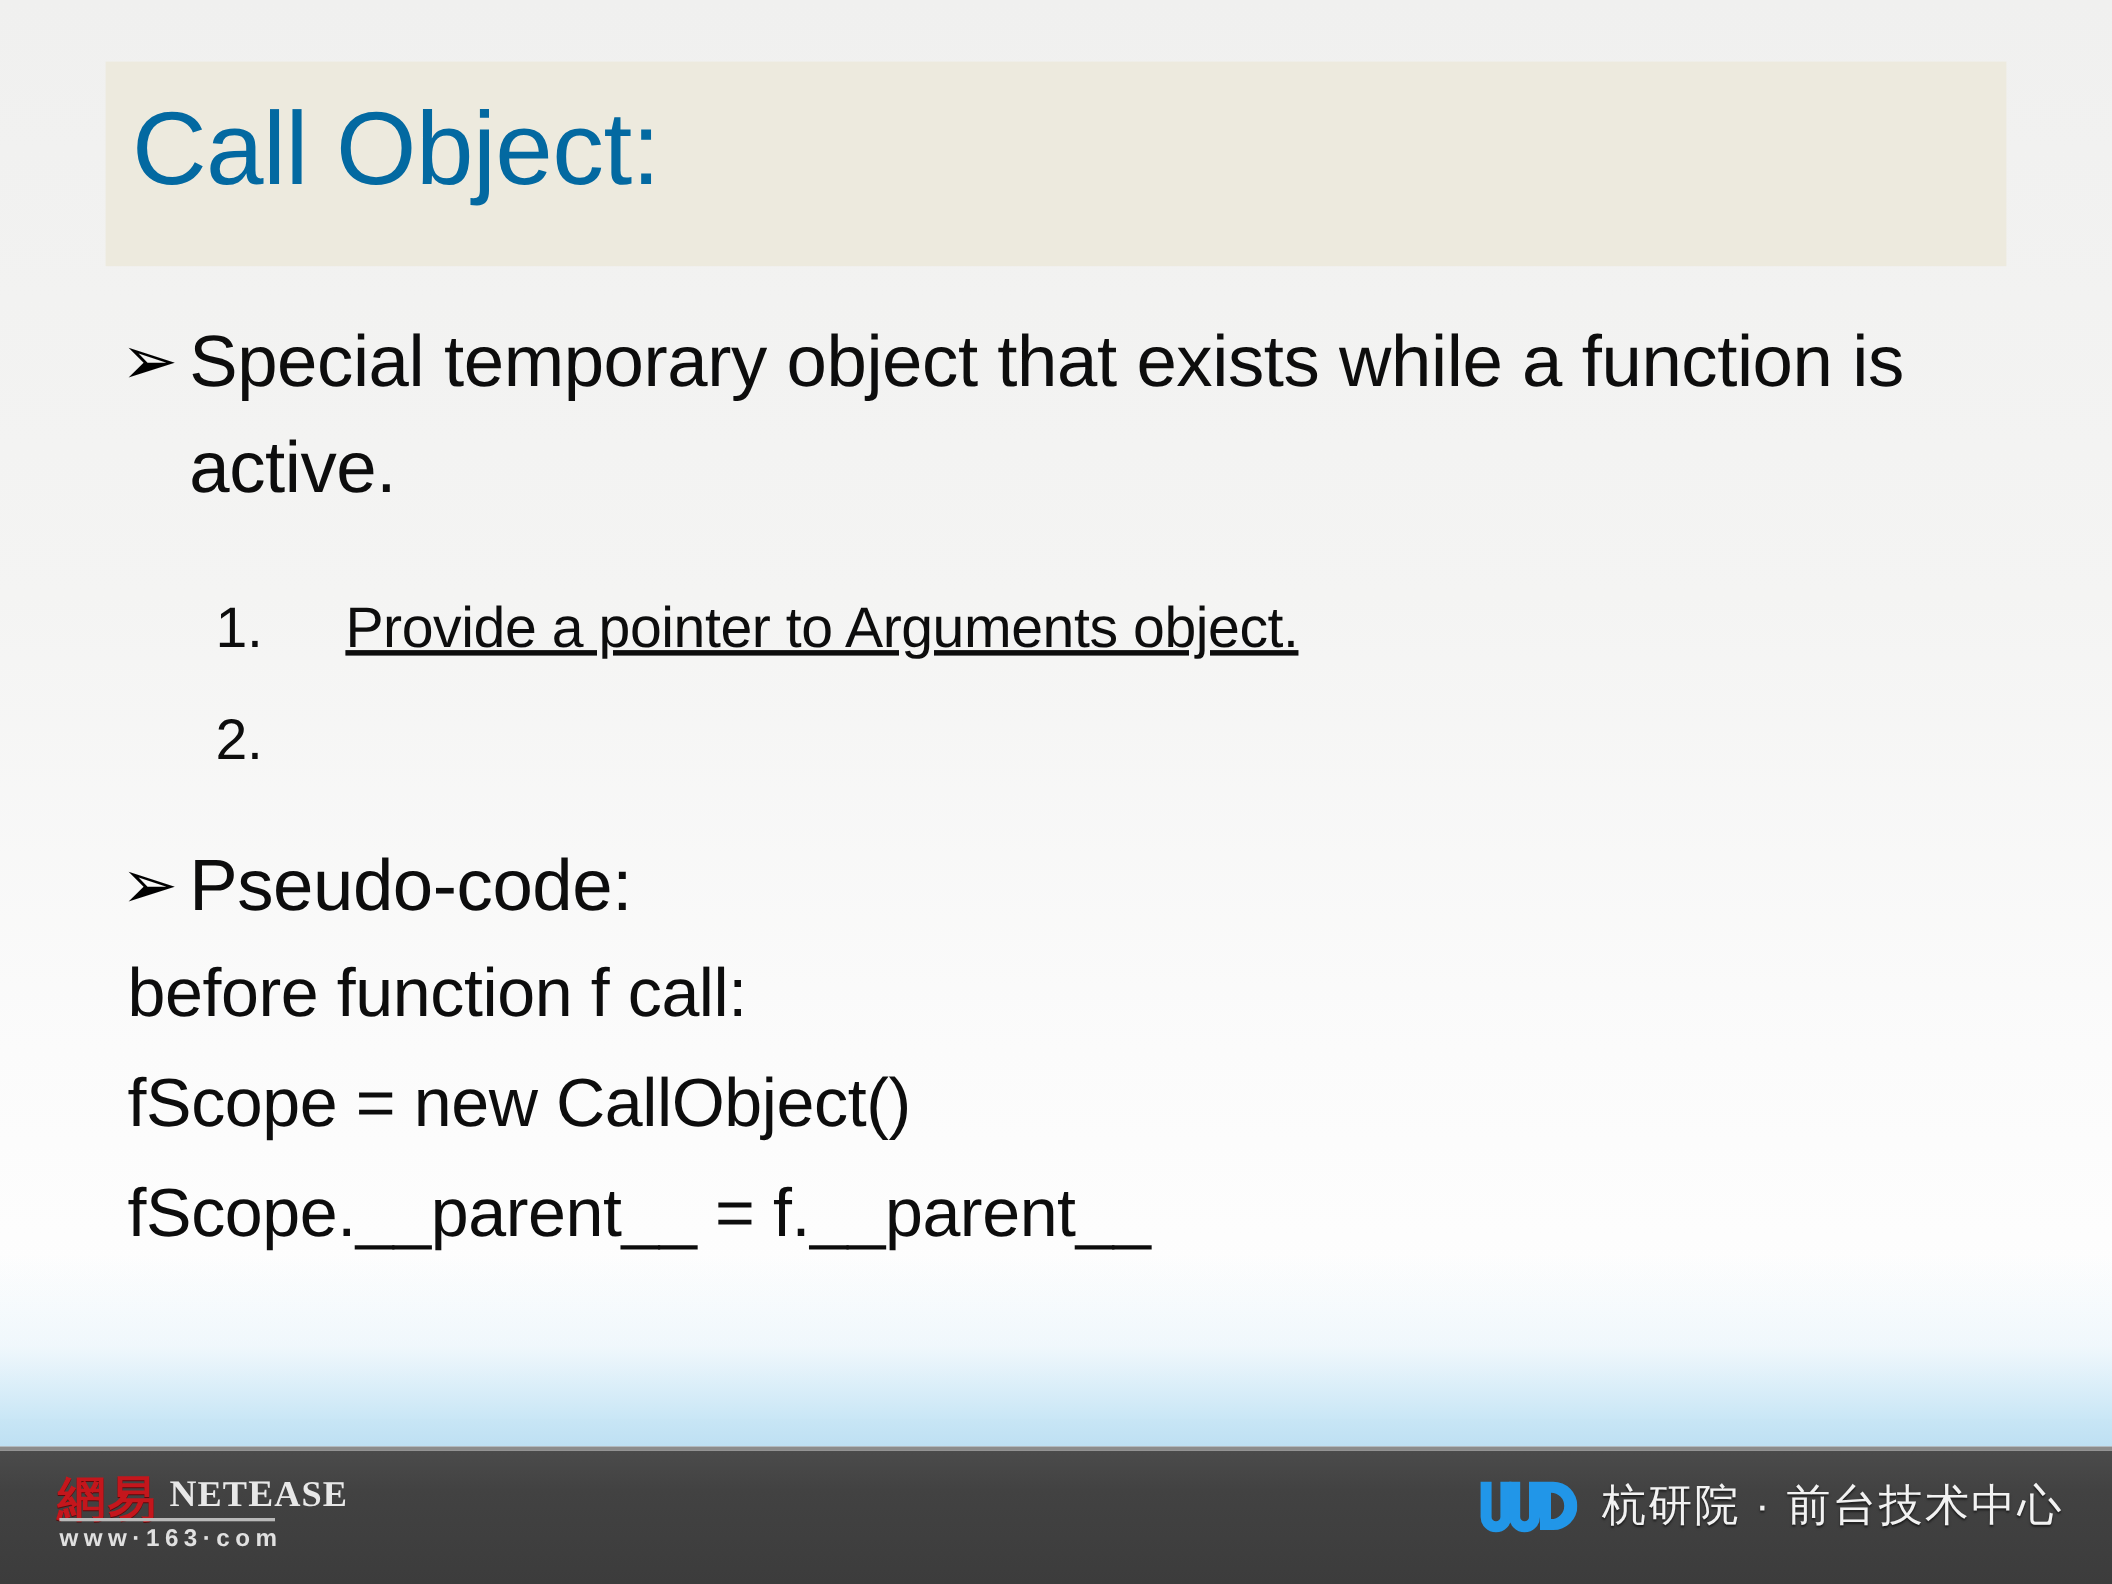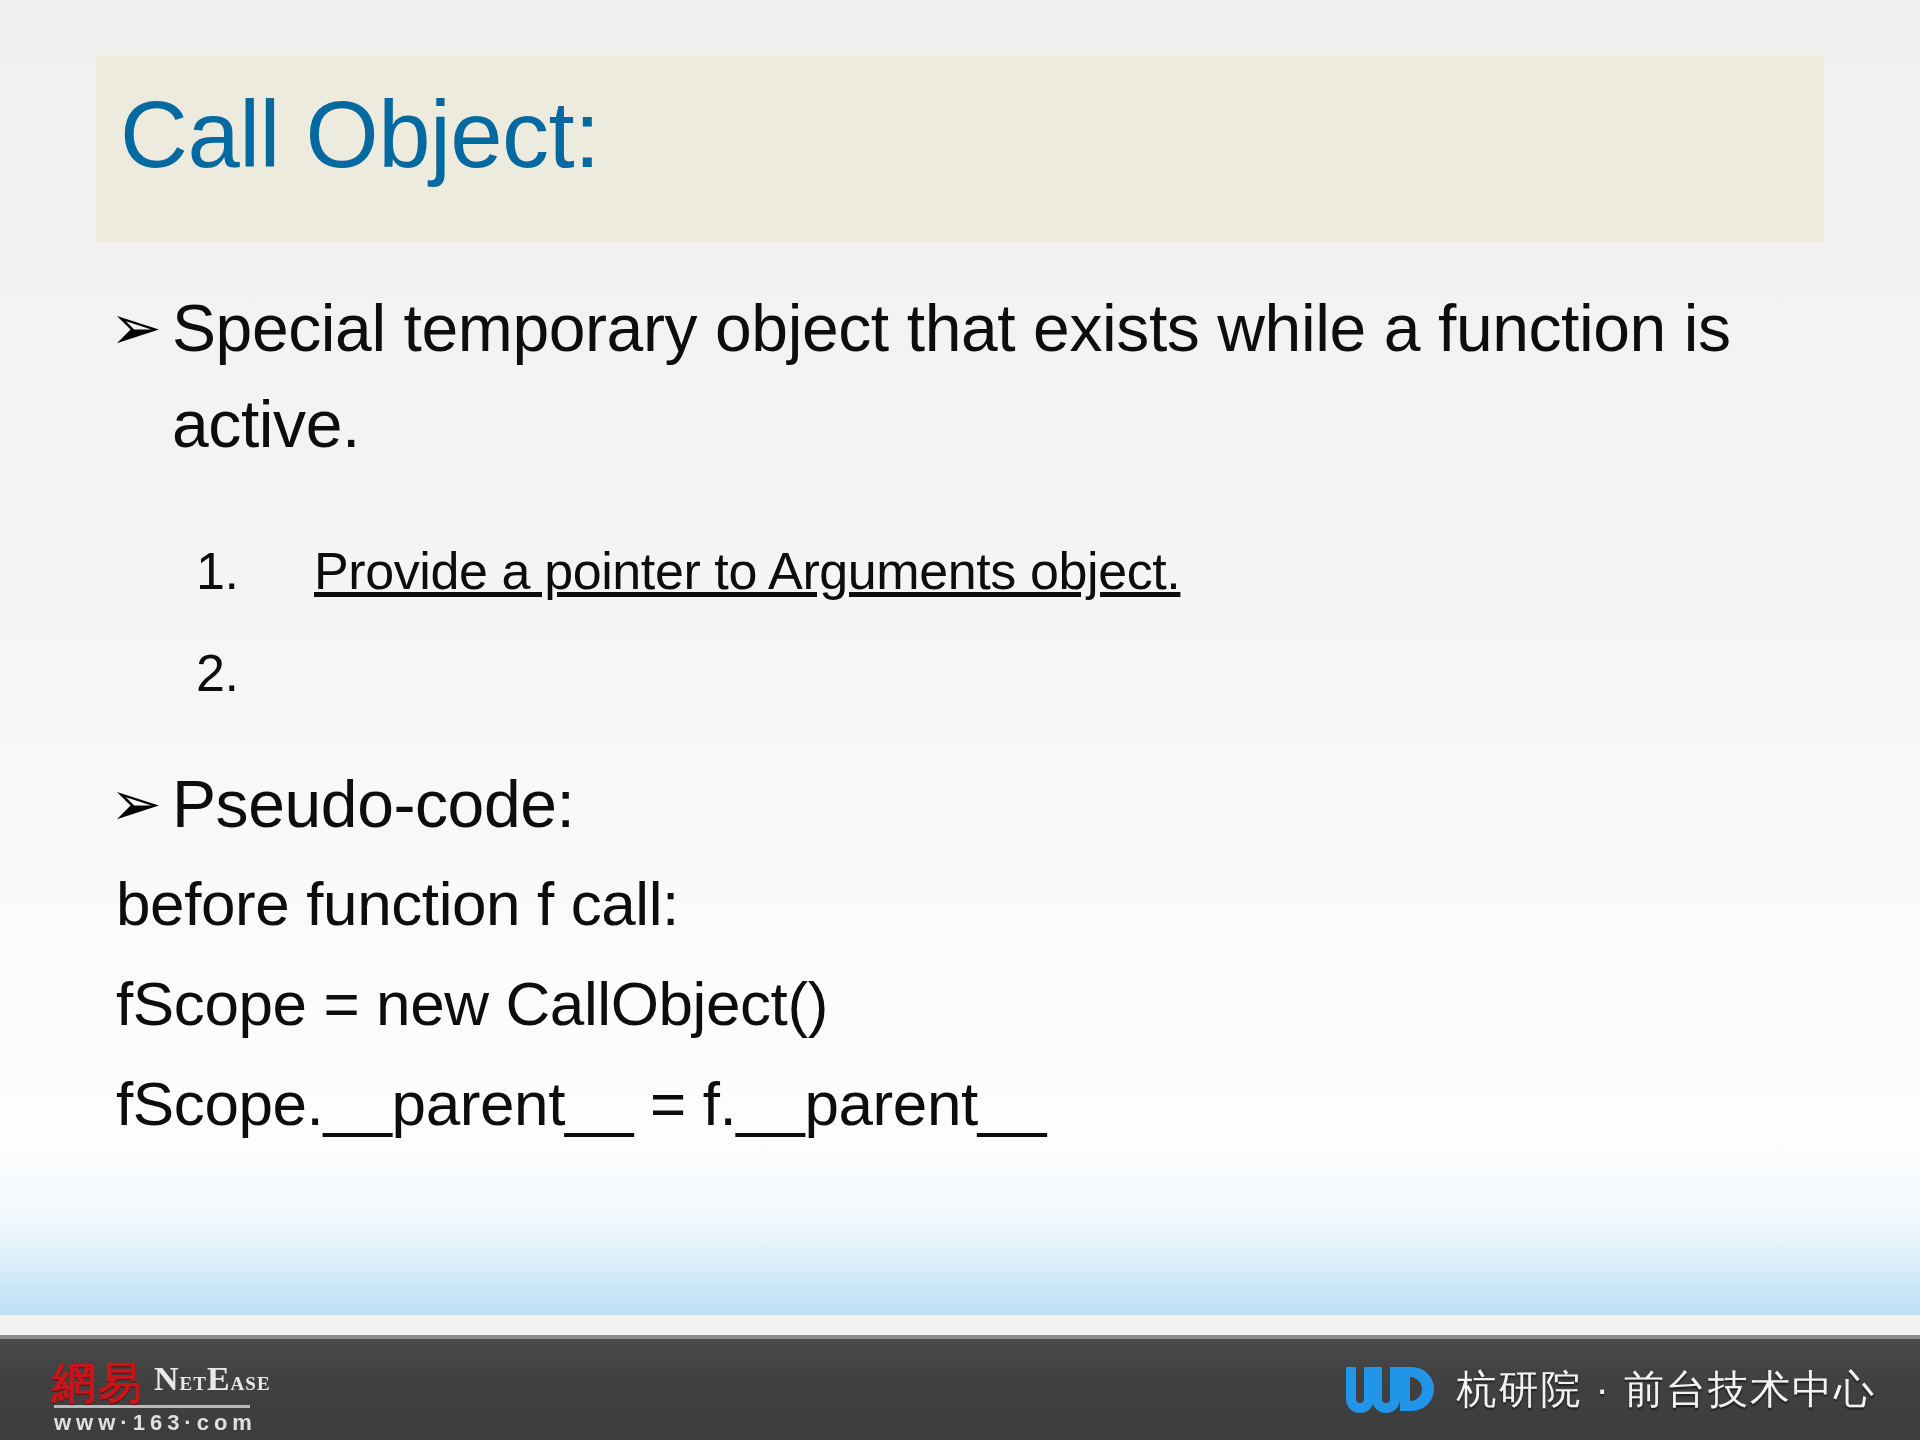--- a/index.html
+++ b/index.html
@@ -140,21 +140,21 @@
       rgba(196,228,245,0.95) 88%,
       rgba(190,224,243,1) 100%);
   }
 
   
   .footer {
     position: absolute;
     left: 0;
     bottom: 0;
     width: 1920px;
-    height: 105px;
+    height: 125px;
     background: linear-gradient(180deg, #4b4b4b 0%, #424242 30%, #3c3c3c 100%);
     border-top: 4px solid #8c8c8c;
     box-sizing: border-box;
   }
 
   
   .netease-logo {
     position: absolute;
     left: 52px;
     top: 22px;
@@ -176,21 +176,21 @@
     flex-direction: column;
   }
   .ne-en {
     color: #e8e8e8;
     font-size: 34px;
     line-height: 36px;
     font-family: "Liberation Serif", serif;
     font-weight: bold;
     letter-spacing: 1px;
   }
-  .ne-en .small { font-size: 19px; text-align: right; }
+  .ne-en .small { font-size: 33px; text-align: right; }
   .ne-rule {
     width: 196px;
     height: 3px;
     background: #b9b9b9;
     margin: 3px 0 3px -100px;
   }
   .ne-url {
     color: #e0e0e0;
     font-size: 22px;
     line-height: 24px;

